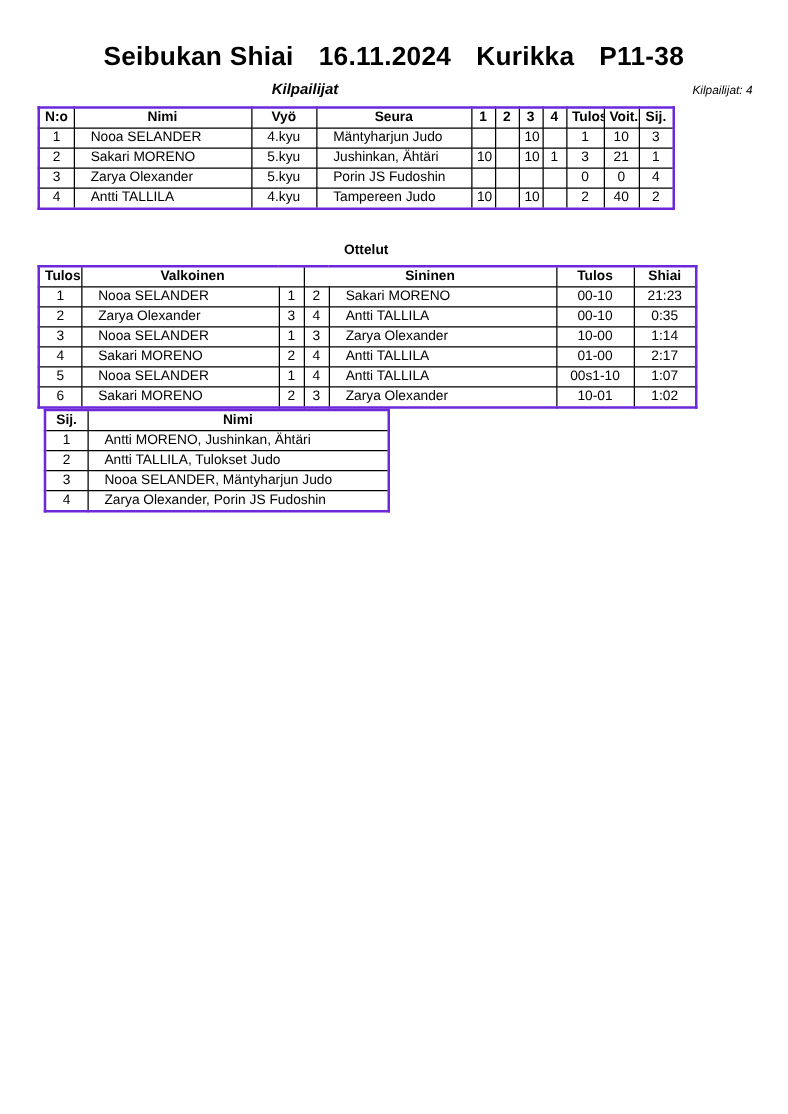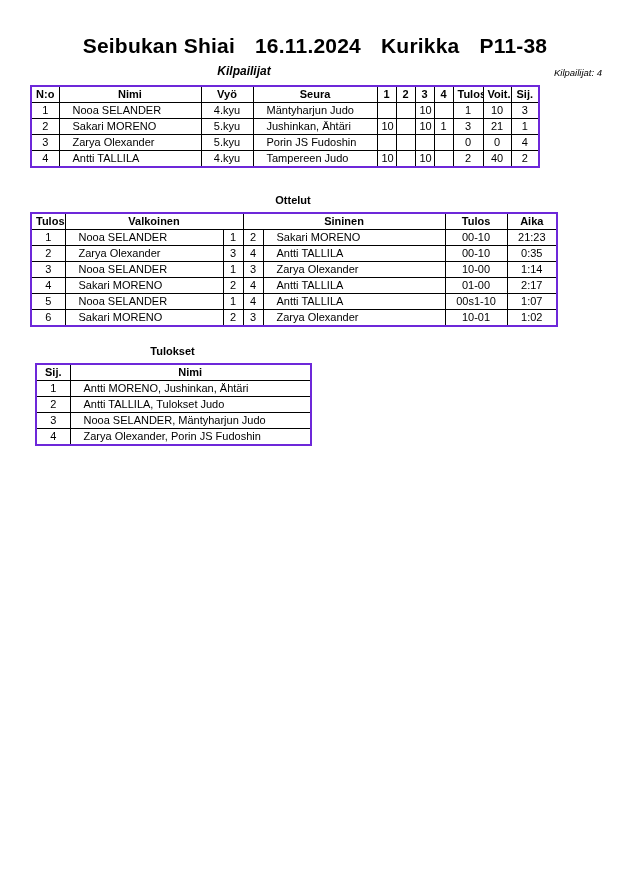--- a/index.html
+++ b/index.html
@@ -151,21 +151,21 @@
       <col style="width:182px">
         <col style="width:62px">
         <col style="width:50px">
     </colgroup>
     <thead>
       <tr>
         <th>Tulos</th>
         <th colspan="2">Valkoinen</th>
         <th colspan="2">Sininen</th>
         <th>Tulos</th>
-        <th>Aika</th>
+        <th>Shiai</th>
       </tr>
     </thead>
     <tbody>
 
     <tr>
         <td class="c">1</td>
         <td class="l">Nooa SELANDER</td>
         <td class="c">1</td>
         <td class="c">2</td>
         <td class="l">Sakari MORENO</td>
@@ -213,21 +213,20 @@
         <td class="l">Sakari MORENO</td>
         <td class="c">2</td>
         <td class="c">3</td>
         <td class="l">Zarya Olexander</td>
         <td class="c">10-01</td>
         <td class="c">1:02</td>
       </tr>
       </tbody>
   </table>
 
-  <div class="section-label tulokset-label">Tulokset</div>
 
   <table class="tbl t3">
     <colgroup>
       <col style="width:34px">
         <col style="width:241px">
     </colgroup>
     <thead>
       <tr>
         <th>Sij.</th>
         <th>Nimi</th>

